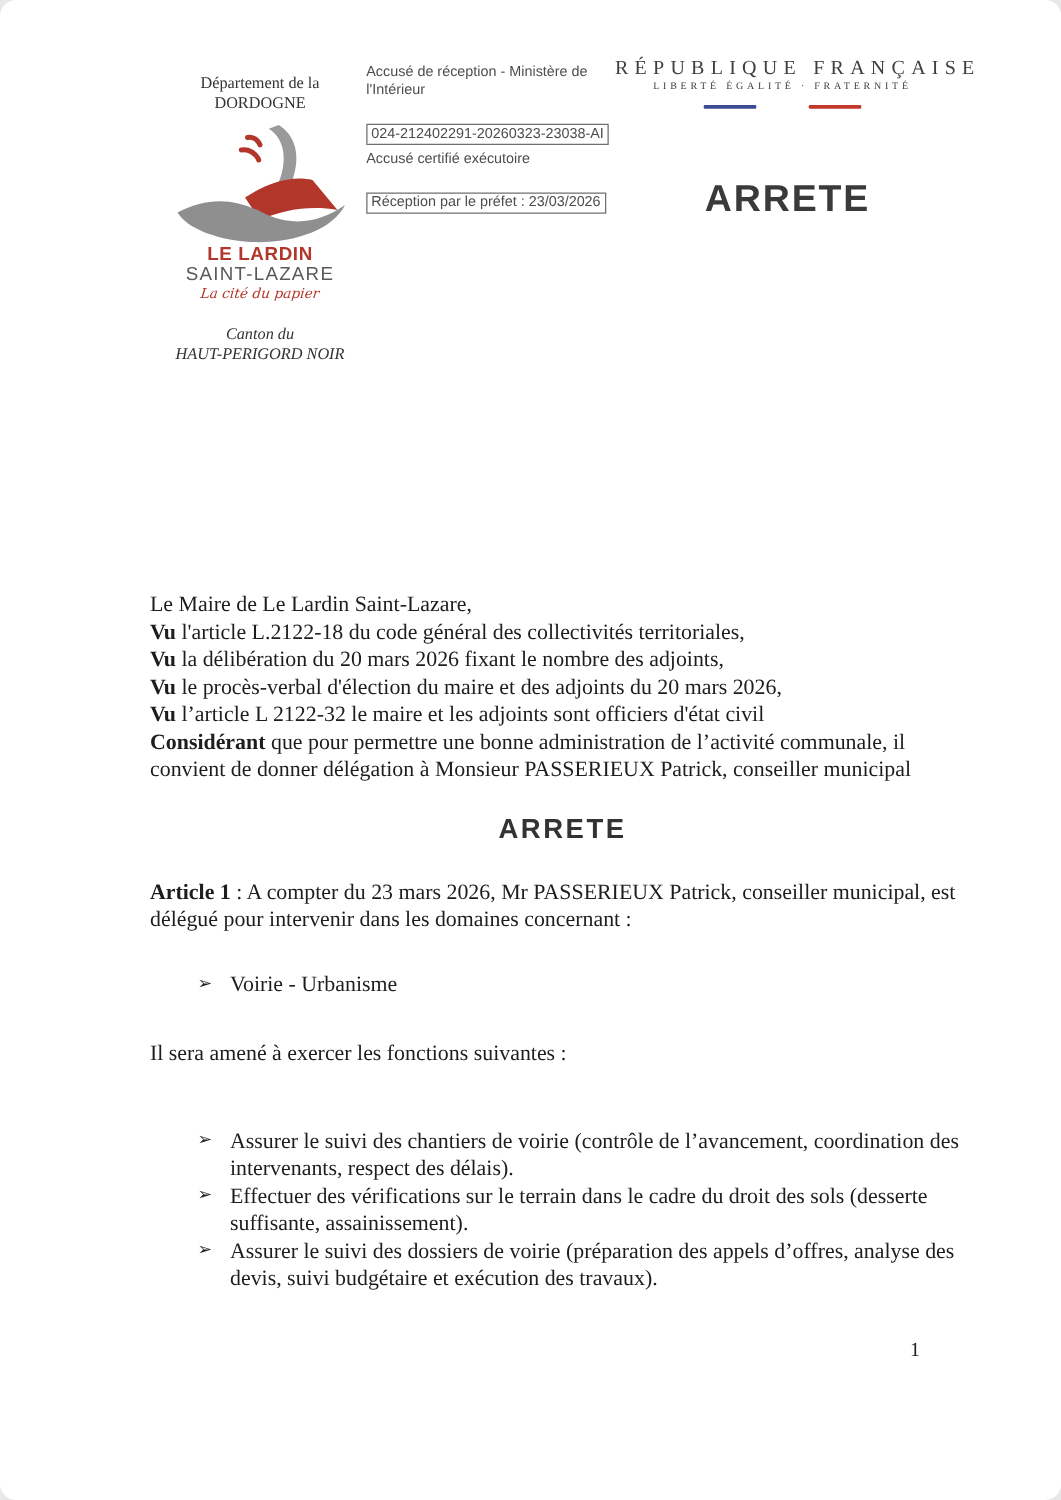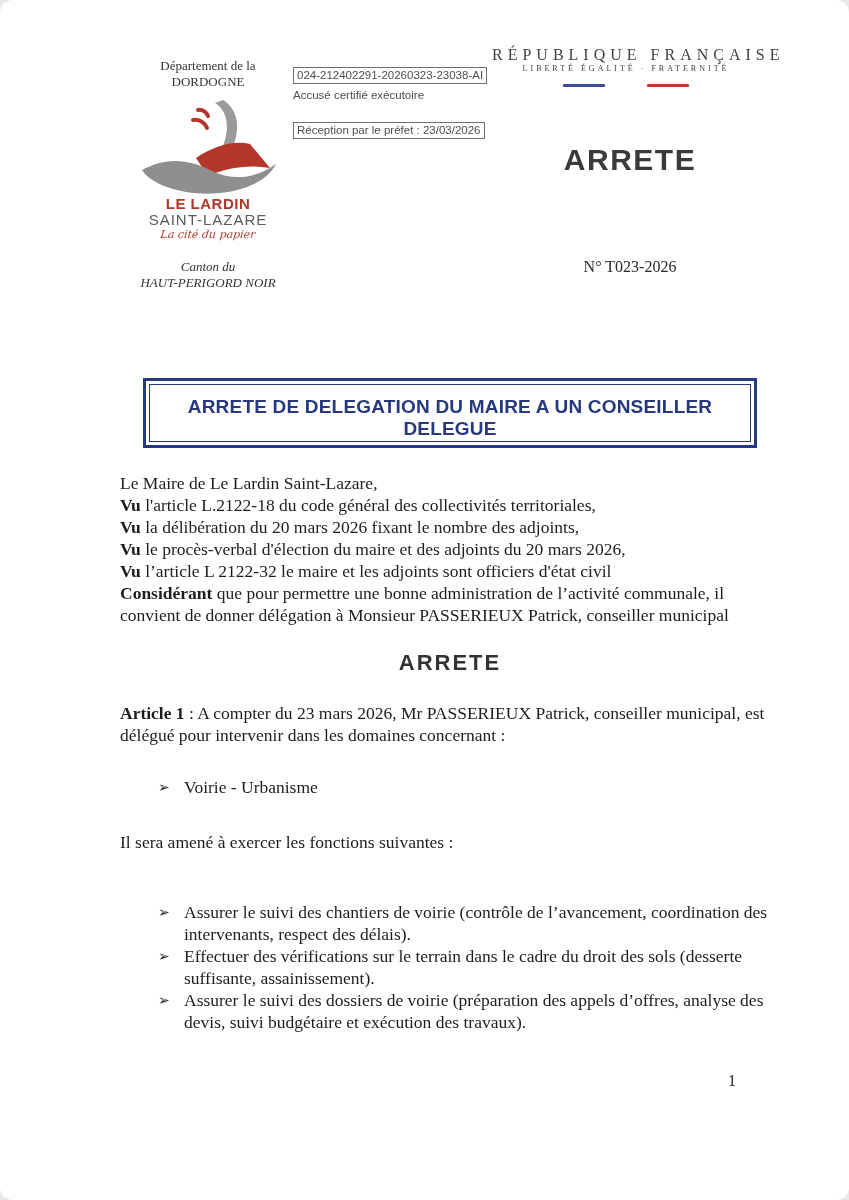--- a/index.html
+++ b/index.html
@@ -135,44 +135,39 @@
     <div class="logo-name1">LE LARDIN</div>
     <div class="logo-name2">SAINT-LAZARE</div>
     <div class="logo-tag">La cité du papier</div>
     <div class="canton">
       <div>Canton du</div>
       <div>HAUT-PERIGORD NOIR</div>
     </div>
   </div>
 
   <div class="stamp">
+    <p>Accusé de réception - Ministère de l'Intérieur</p>
     <span class="boxed">024-212402291-20260323-23038-AI</span>
     <p>Accusé certifié exécutoire</p>
     <span class="boxed">Réception par le préfet : 23/03/2026</span>
   </div>
 
   <div class="republique">
     <div class="rep-title">RÉPUBLIQUE FRANÇAISE</div>
     <div class="rep-motto">LIBERTÉ ÉGALITÉ · FRATERNITÉ</div>
     <div class="flag-row">
       <div class="flag-stroke flag-blue"></div>
       <div class="flag-stroke flag-red"></div>
     </div>
   </div>
 
   <div class="arrete-title">
     <div>ARRETE</div>
   </div>
-  <div class="doc-number">N° T023-2026</div>
-
-  <div class="subject-box">
-    <div class="subject-inner">
-      <span class="subject-title">ARRETE DE DELEGATION DU MAIRE A UN CONSEILLER DELEGUE</span>
-    </div>
-  </div>
+
 
   <div class="body-block">
     <p>Le Maire de Le Lardin Saint-Lazare,</p>
     <p class="clause"><b>Vu</b><span> l'article L.2122-18 du code général des collectivités territoriales,</span></p>
     <p class="clause"><b>Vu</b><span> la délibération du 20 mars 2026 fixant le nombre des adjoints,</span></p>
     <p class="clause"><b>Vu</b><span> le procès-verbal d'élection du maire et des adjoints du 20 mars 2026,</span></p>
     <p class="clause"><b>Vu</b><span> l’article L 2122-32 le maire et les adjoints sont officiers d'état civil</span></p>
     <p class="clause"><b>Considérant</b><span> que pour permettre une bonne administration de l’activité communale, il convient de donner délégation à Monsieur PASSERIEUX Patrick, conseiller municipal</span></p>
 
     <p class="decree-heading">ARRETE</p>

